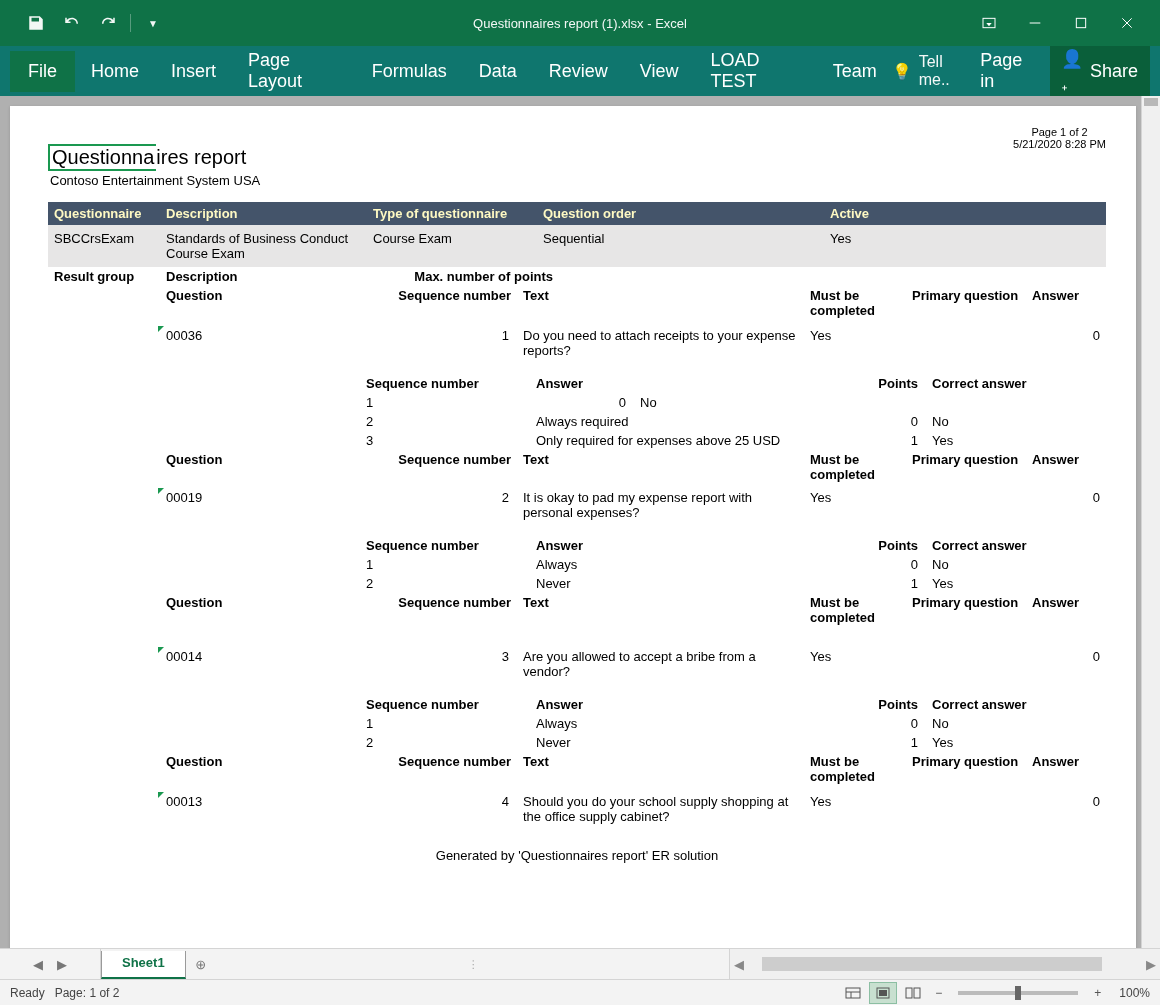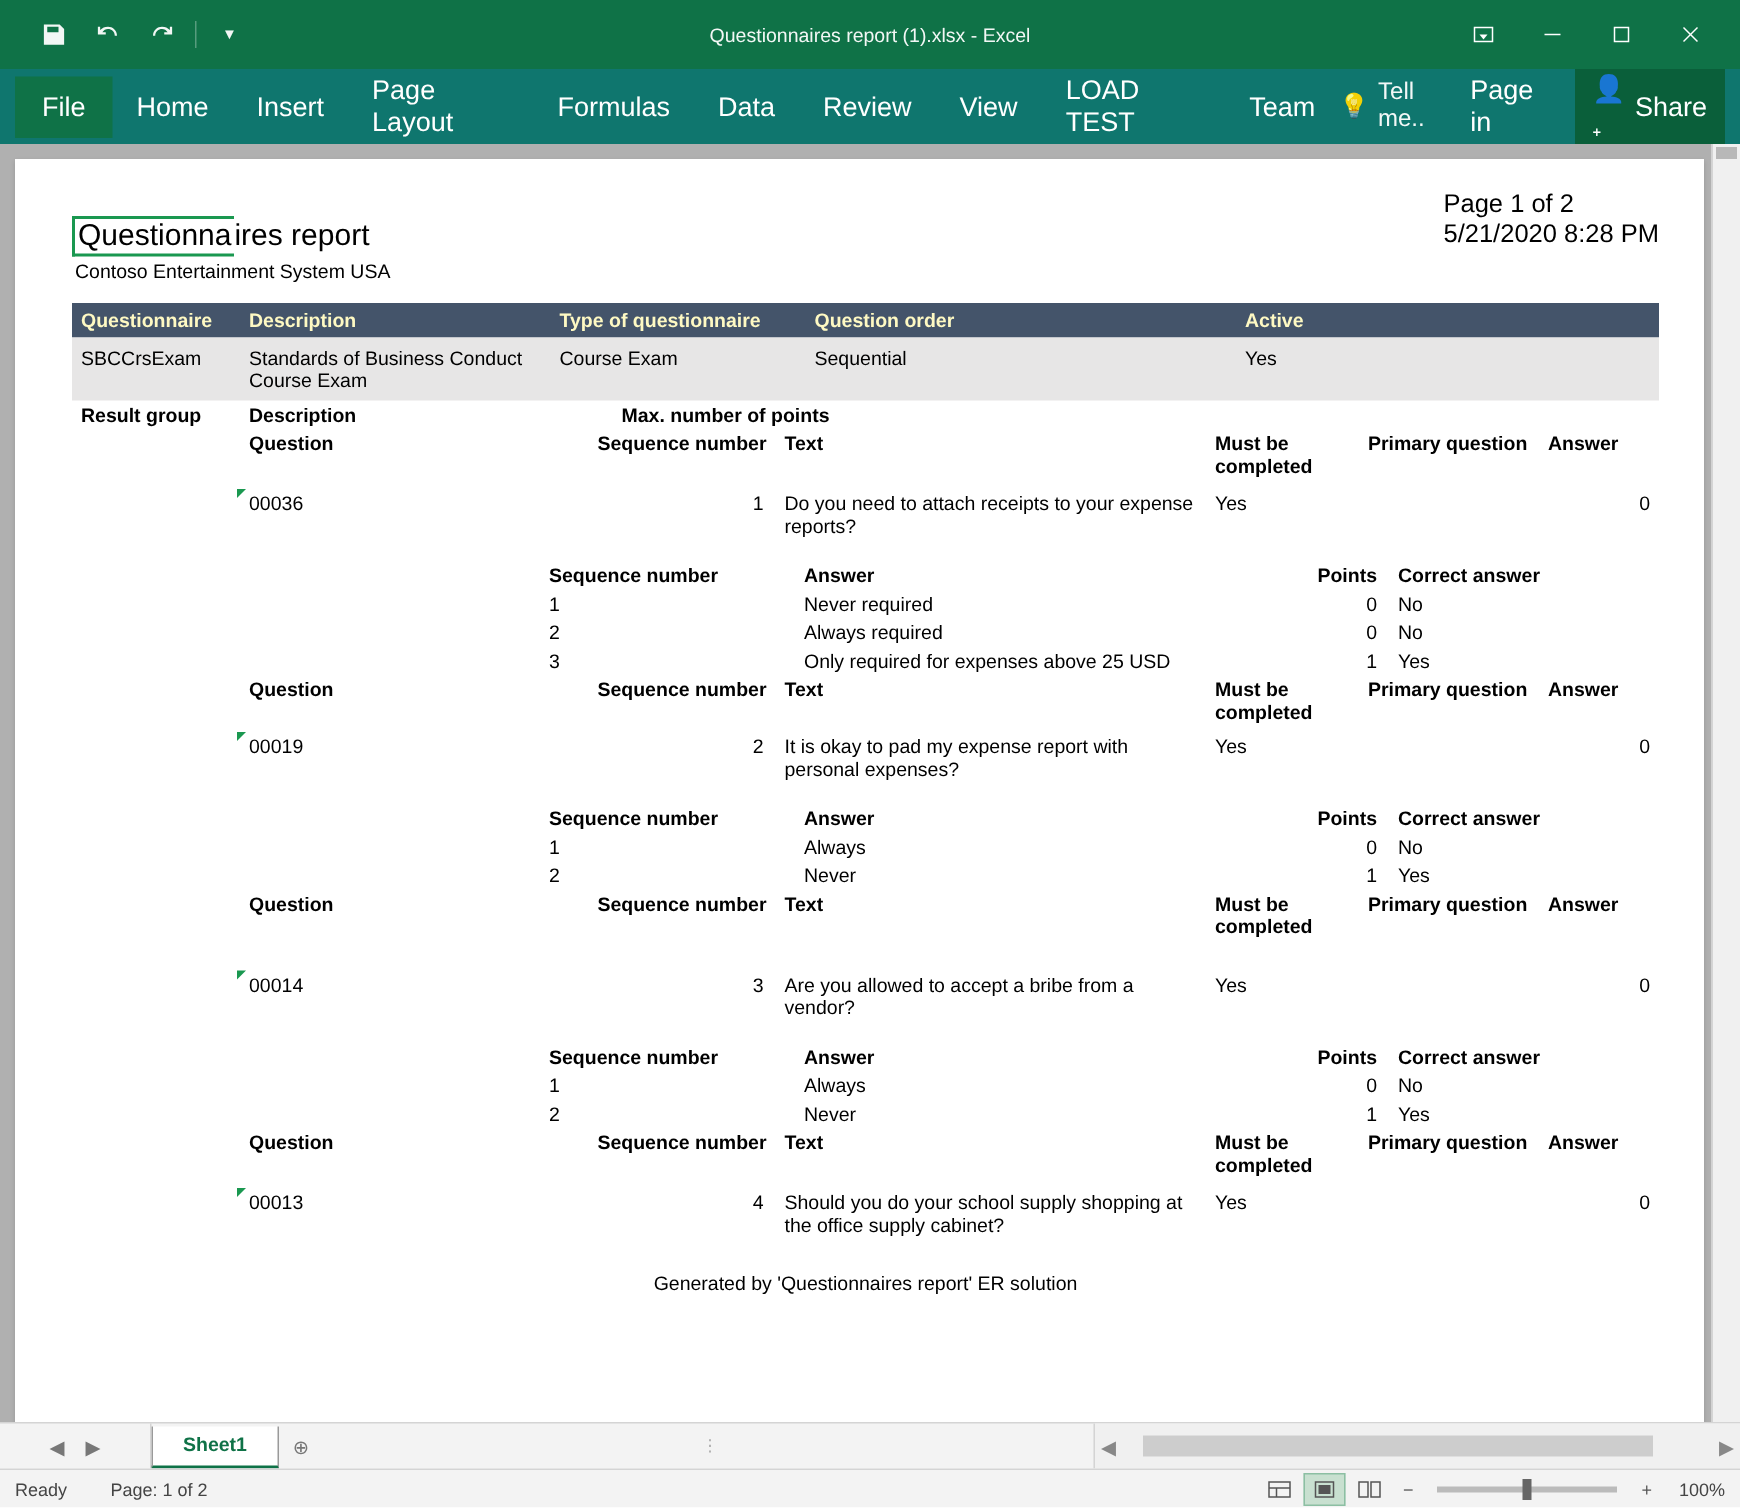--- a/index.html
+++ b/index.html
@@ -17,21 +17,21 @@
 .file-tab{background:#0f7247;color:#fff;padding:10px 18px;font-size:18px;font-weight:400}
 .tab{padding:10px 16px;font-size:18px;font-weight:400;color:#fff;cursor:pointer}
 .ribbon-spacer{flex:1}
 .tell-me{display:flex;align-items:center;gap:6px;font-size:16px;opacity:.95}
 .signin{font-size:18px;padding:0 10px}
 .share{background:#0a5f3a;padding:6px 12px;display:flex;align-items:center;gap:6px;font-size:18px;border-radius:1px;margin-left:4px}
 .workspace{flex:1;background:#b0b0b0;position:relative;overflow:hidden}
 .vscroll{position:absolute;right:0;top:0;bottom:0;width:18px;background:#f0f0f0;border-left:1px solid #d4d4d4}
 .vscroll::before{content:"";position:absolute;top:2px;left:2px;right:2px;height:8px;background:#b8b8b8}
 .page{background:#fff;margin:10px 24px 10px 10px;height:920px;box-shadow:0 1px 3px rgba(0,0,0,.15);padding:28px 30px 10px 38px;box-sizing:border-box;position:relative}
-.page-head-right{position:absolute;top:20px;right:30px;text-align:left;font-size:17px}
+.page-head-right{position:absolute;top:20px;right:30px;text-align:center;font-size:11px}
 .sel-box{display:inline-block;border:2px solid #1a9850;border-right:none;padding:0 2px}
 .report-title{font-size:20px;font-weight:400;margin:10px 0 0 0}
 .report-sub{font-size:13px;margin:2px 0 14px 2px}
 .tbl-head{background:#44546a;color:#fef9c3;font-weight:700;font-size:13px;display:flex;margin-top:6px}
 .tbl-head>div{padding:4px 6px}
 .row{display:flex;font-size:13px}
 .row>div{padding:2px 6px}
 .grayrow{background:#e7e6e6}
 .bold{font-weight:700}
 .c1{width:100px;flex:none}
@@ -49,21 +49,21 @@
 .tabs-bar{height:30px;background:#f3f3f3;border-top:1px solid #d4d4d4;display:flex;align-items:stretch}
 .nav-arrows{width:100px;display:flex;align-items:center;justify-content:center;gap:14px;color:#777;border-right:1px solid #d4d4d4}
 .sheet-tab{background:#fff;border:1px solid #9a9a9a;border-top:none;border-bottom:2px solid #0f7247;padding:4px 20px;font-size:13px;color:#0f7247;font-weight:600;margin-top:2px}
 .add-sheet{width:30px;display:flex;align-items:center;justify-content:center;color:#777}
 .tabs-spacer{flex:1;position:relative}
 .drag-dots{position:absolute;left:50%;top:50%;transform:translate(-50%,-50%);color:#aaa;letter-spacing:-2px;font-size:11px}
 .hscroll{width:430px;background:#f0f0f0;border-left:1px solid #d4d4d4;display:flex;align-items:center}
 .hscroll .track{flex:1;height:18px;background:#f0f0f0;margin:0 14px;position:relative}
 .hscroll .thumb{position:absolute;left:0;top:2px;height:14px;width:340px;background:#cdcdcd}
 .statusbar{height:25px;background:#f3f3f3;border-top:1px solid #d4d4d4;display:flex;align-items:center;font-size:12px;padding:0 10px;color:#444}
-.status-left{display:flex;gap:29px}
+.status-left{display:flex;gap:10px}
 .status-right{margin-left:auto;display:flex;align-items:center;gap:2px}
 .view-btn{width:26px;height:20px;display:flex;align-items:center;justify-content:center;border:1px solid transparent}
 .view-btn.active{background:#c8e0d0;border-color:#8cbfa3}
 .view-btn svg{width:16px;height:12px;fill:#555;stroke:#555}
 .zoom-slider{width:120px;height:4px;background:#bbb;margin:0 8px;position:relative}
 .zoom-slider::before{content:"";position:absolute;left:50%;top:-5px;width:6px;height:14px;background:#666;transform:translateX(-50%)}
 .zm{padding:0 6px;color:#555}
 </style>
 </head>
 <body>
@@ -192,21 +192,20 @@
         <div class="row bold" style="margin-top:14px">
       <div style="width:300px"></div>
           <div style="width:158px">Sequence number</div>
       <div style="width:280px">Answer</div>
       <div style="width:90px;text-align:right">Points</div>
       <div style="width:120px;padding-left:8px">Correct answer</div>
         </div>
         <div class="row">
         <div style="width:300px"></div>
           <div style="width:158px">1</div>
-        <div style="width:280px">Never required</div>
         <div style="width:90px;text-align:right">0</div>
         <div style="width:120px;padding-left:8px">No</div>
         </div>
         <div class="row">
         <div style="width:300px"></div>
           <div style="width:158px">2</div>
         <div style="width:280px">Always required</div>
         <div style="width:90px;text-align:right">0</div>
         <div style="width:120px;padding-left:8px">No</div>
         </div>

